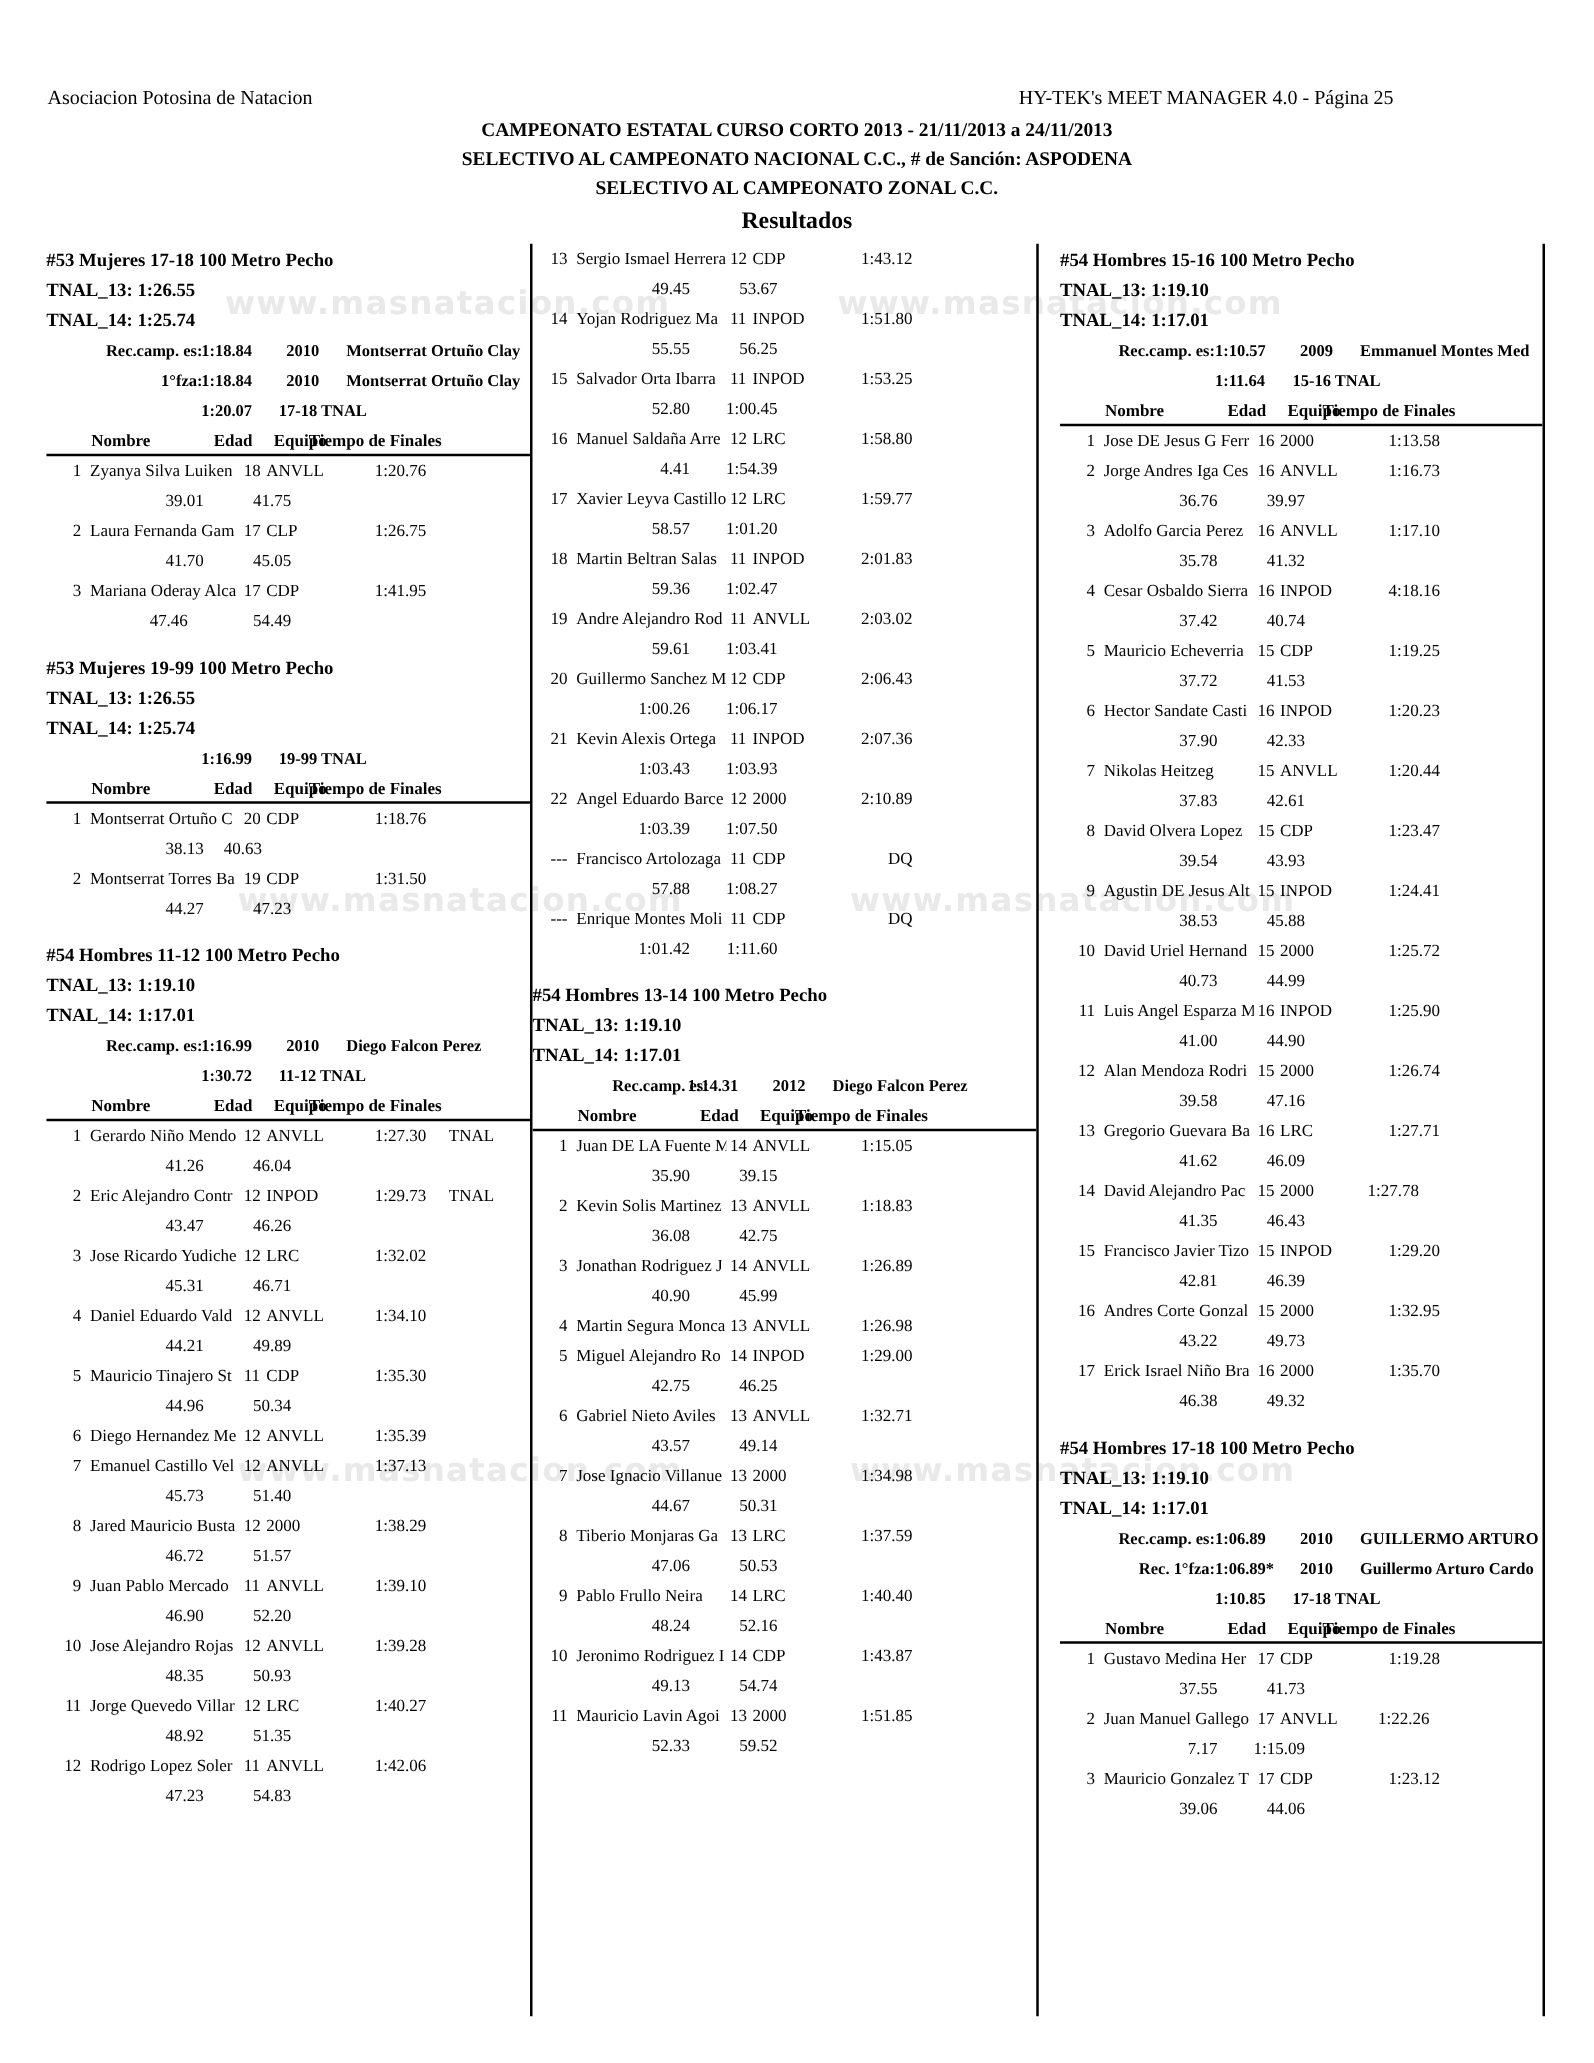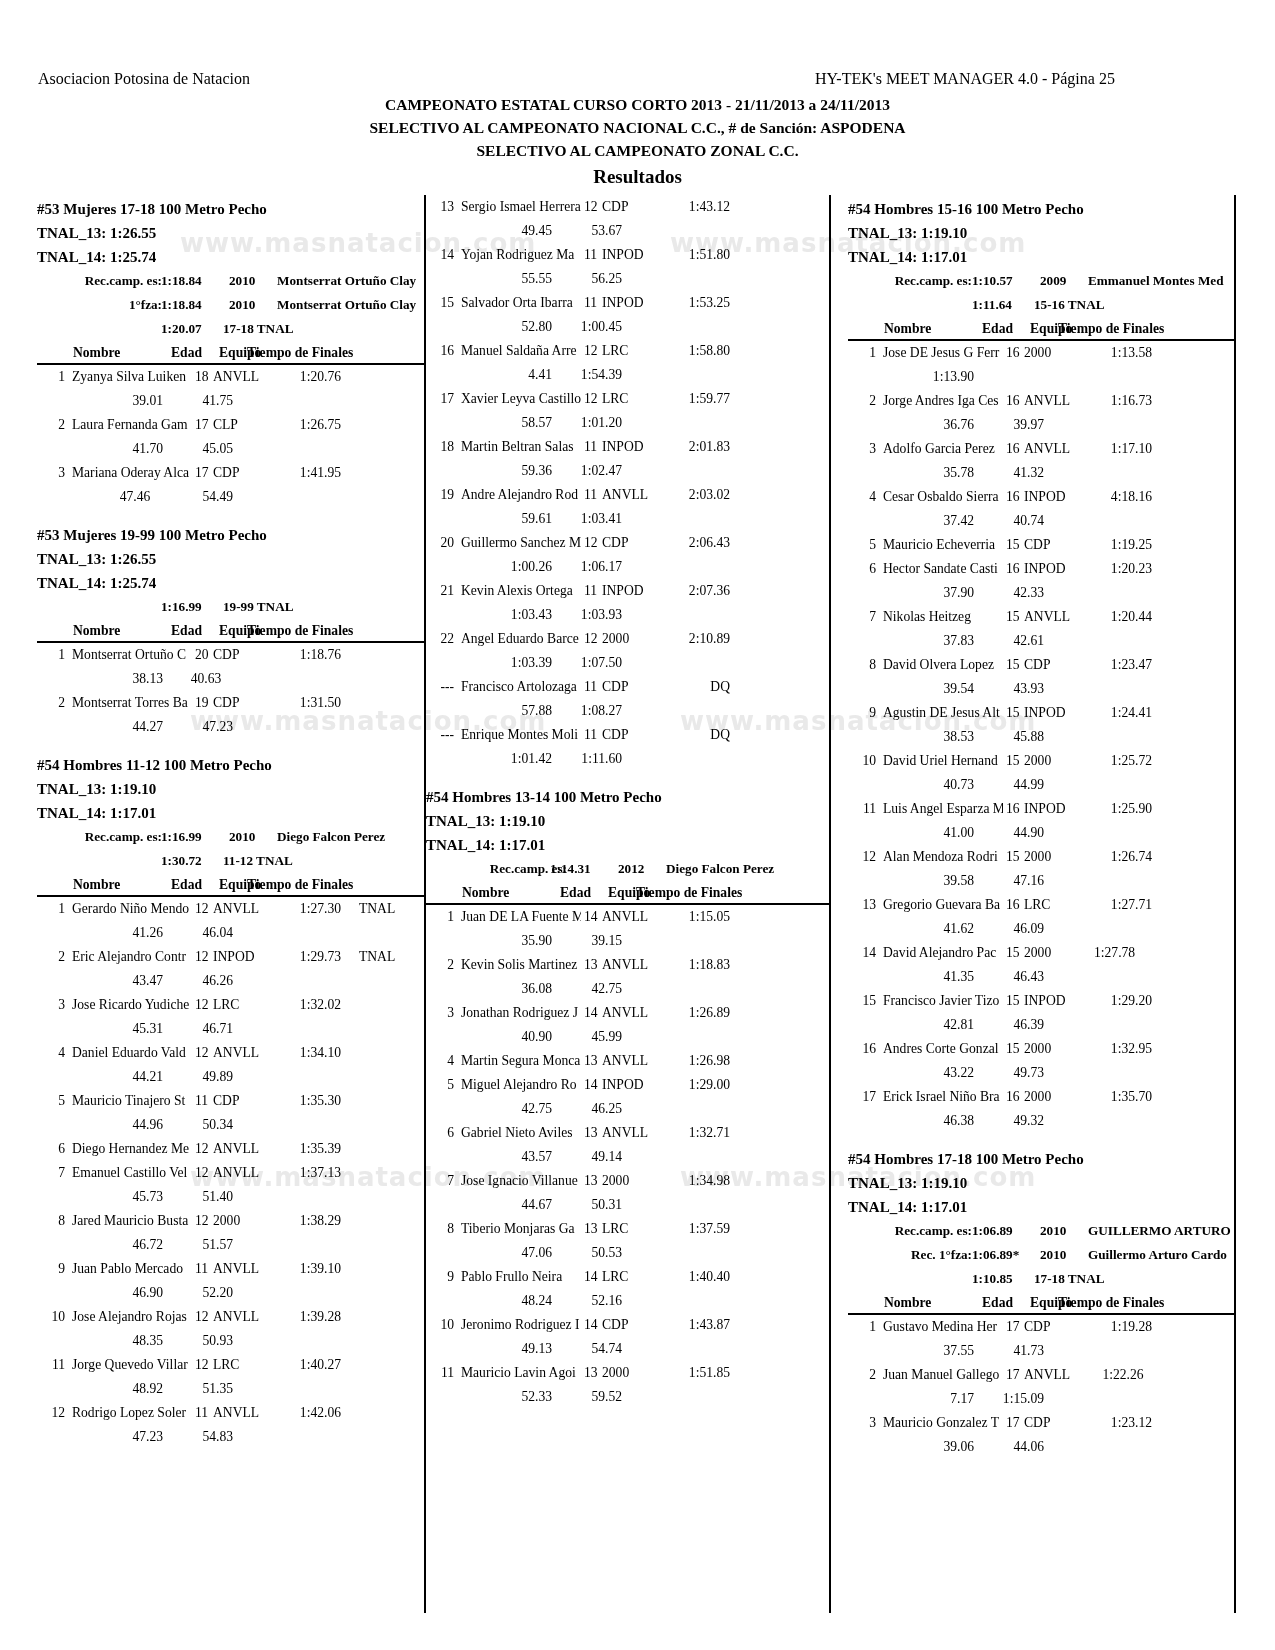--- a/index.html
+++ b/index.html
@@ -123,21 +123,21 @@
     </div>
     <div class="ln row">
       <span style="left:0;width:28px;text-align:right">1</span>
       <span style="left:35px;width:120px">Montserrat Ortuño C</span>
       <span style="left:158px">20</span>
       <span style="left:176px">CDP</span>
       <span style="left:246px;width:58px;text-align:right">1:18.76</span>
     </div>
     <div class="ln spl">
       <span style="left:70px;width:56px;text-align:right">38.13</span>
-      <span style="left:142px;width:54px;text-align:center">40.63</span>
+      <span style="left:142px;width:54px;text-align:left">40.63</span>
     </div>
     <div class="ln row">
       <span style="left:0;width:28px;text-align:right">2</span>
       <span style="left:35px;width:120px">Montserrat Torres Ba</span>
       <span style="left:158px">19</span>
       <span style="left:176px">CDP</span>
       <span style="left:246px;width:58px;text-align:right">1:31.50</span>
     </div>
     <div class="ln spl">
       <span style="left:70px;width:56px;text-align:right">44.27</span>
@@ -583,23 +583,20 @@
       <span style="left:182px">Equipo</span>
       <span style="left:210px;background:transparent">Tiempo de Finales</span>
     </div>
     <div class="ln row">
       <span style="left:0;width:28px;text-align:right">1</span>
       <span style="left:35px;width:120px">Jose DE Jesus G Ferr</span>
       <span style="left:158px">16</span>
       <span style="left:176px">2000</span>
       <span style="left:246px;width:58px;text-align:right">1:13.58</span>
     </div>
-    <div class="ln spl">
-      <span style="left:70px;width:56px;text-align:right">1:13.90</span>
-    </div>
     <div class="ln row">
       <span style="left:0;width:28px;text-align:right">2</span>
       <span style="left:35px;width:120px">Jorge Andres Iga Ces</span>
       <span style="left:158px">16</span>
       <span style="left:176px">ANVLL</span>
       <span style="left:246px;width:58px;text-align:right">1:16.73</span>
     </div>
     <div class="ln spl">
       <span style="left:70px;width:56px;text-align:right">36.76</span>
       <span style="left:142px;width:54px;text-align:right">39.97</span>
@@ -625,20 +622,24 @@
     <div class="ln spl">
       <span style="left:70px;width:56px;text-align:right">37.42</span>
       <span style="left:142px;width:54px;text-align:right">40.74</span>
     </div>
     <div class="ln row">
       <span style="left:0;width:28px;text-align:right">5</span>
       <span style="left:35px;width:120px">Mauricio Echeverria</span>
       <span style="left:158px">15</span>
       <span style="left:176px">CDP</span>
       <span style="left:246px;width:58px;text-align:right">1:19.25</span>
+    </div>
+    <div class="ln spl">
+      <span style="left:70px;width:56px;text-align:right">37.72</span>
+      <span style="left:142px;width:54px;text-align:right">41.53</span>
     </div>
     <div class="ln row">
       <span style="left:0;width:28px;text-align:right">6</span>
       <span style="left:35px;width:120px">Hector Sandate Casti</span>
       <span style="left:158px">16</span>
       <span style="left:176px">INPOD</span>
       <span style="left:246px;width:58px;text-align:right">1:20.23</span>
     </div>
     <div class="ln spl">
       <span style="left:70px;width:56px;text-align:right">37.90</span>

